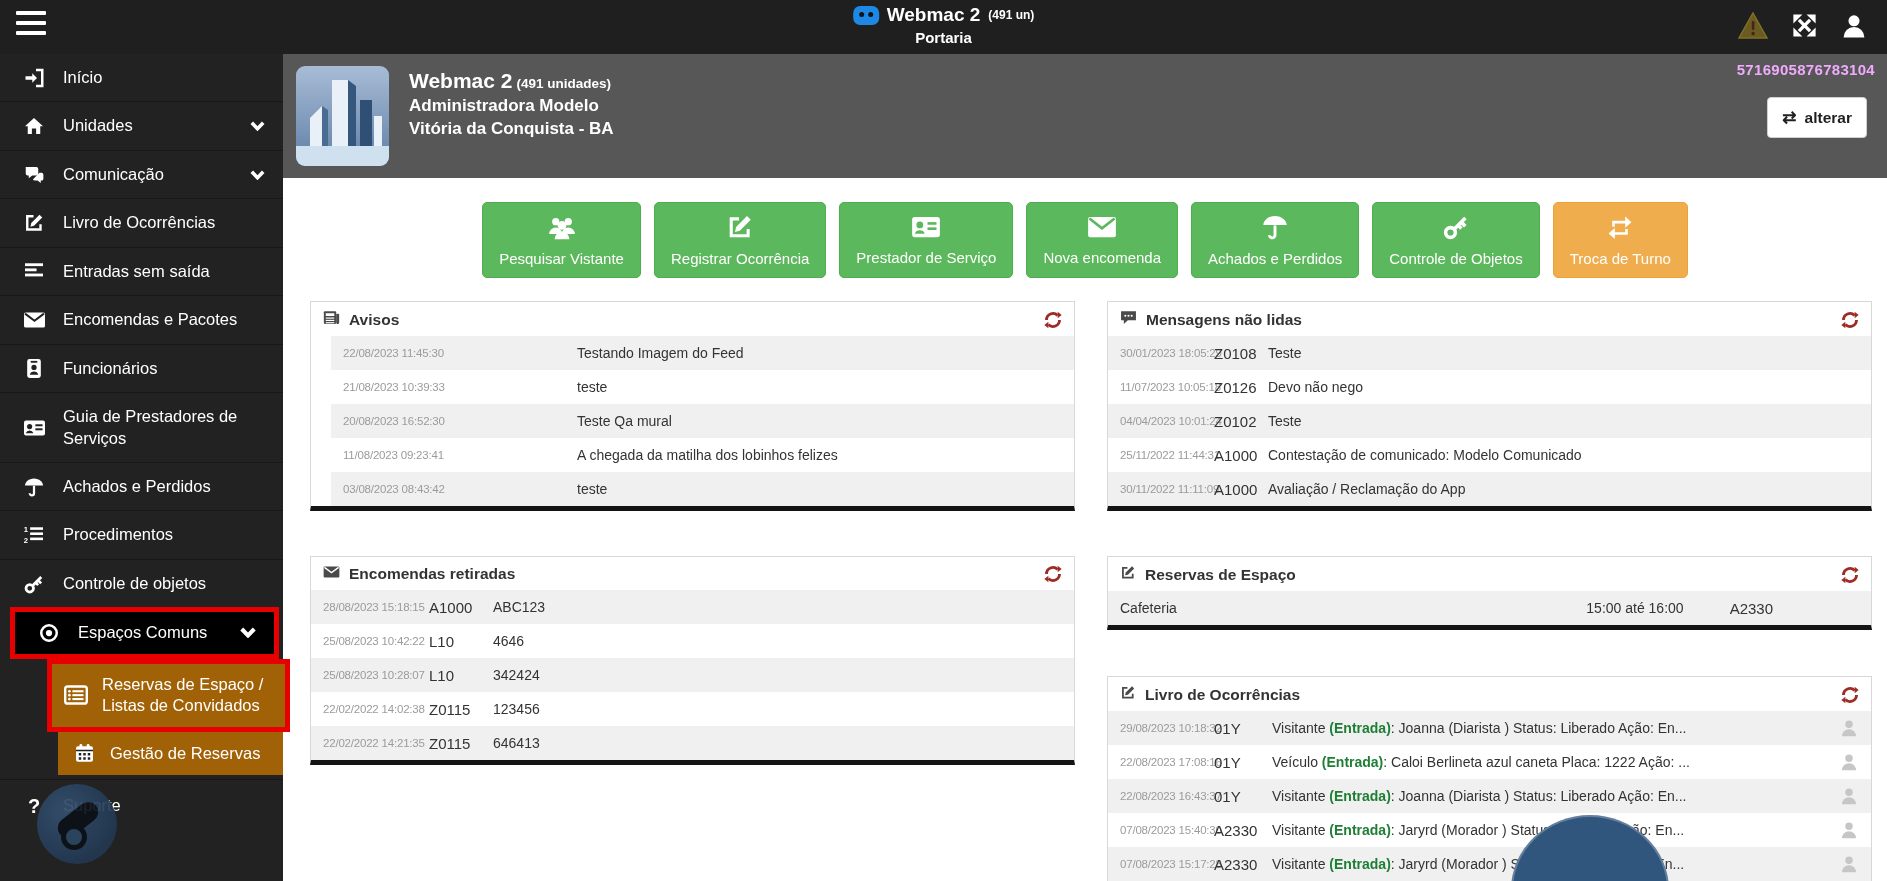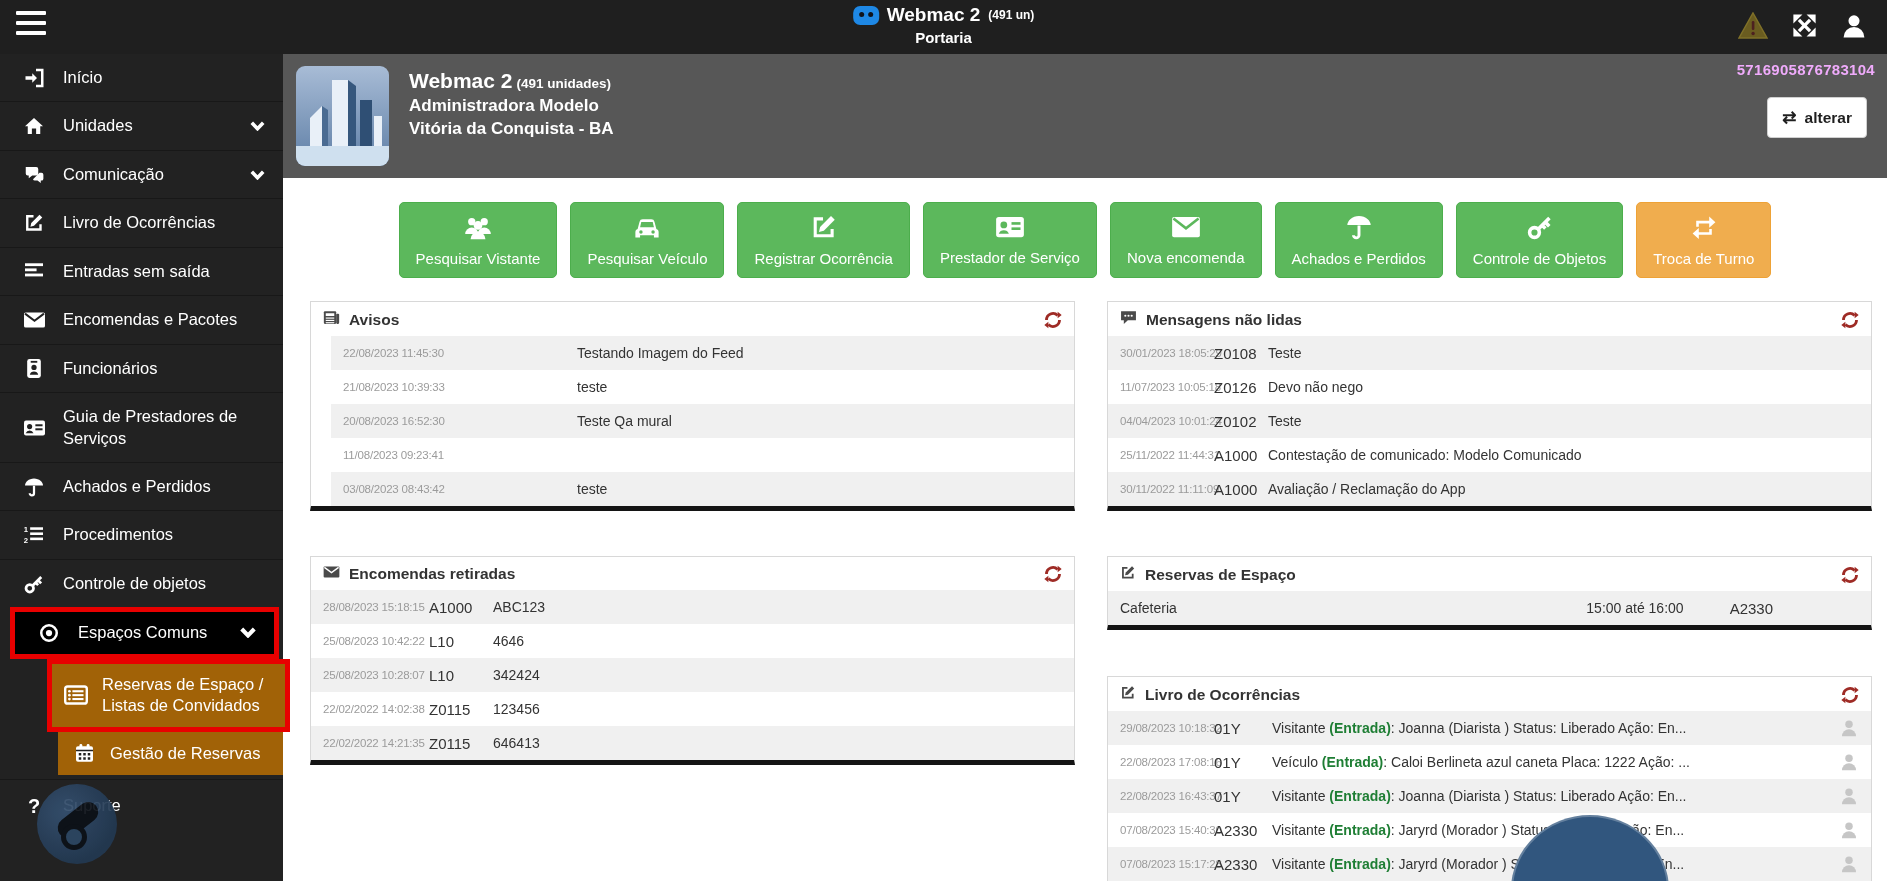--- a/index.html
+++ b/index.html
@@ -375,29 +375,20 @@
               <circle cx="4.4" cy="4.4" r="2.1" fill="#fff"></circle>
               <circle cx="11.6" cy="4.4" r="2.1" fill="#fff"></circle>
               <circle cx="8" cy="6.6" r="2.5" fill="#fff"></circle>
               <path d="M.6 11.6a3.8 3.8 0 0 1 7.6 0z" fill="#fff"></path>
               <path d="M7.8 11.6a3.8 3.8 0 0 1 7.6 0z" fill="#fff"></path>
               <path d="M3.7 14.6a4.3 4.3 0 0 1 8.6 0z" fill="#fff"></path>
             </svg></span>
         <span>Pesquisar Vistante</span>
       </div>
       <div class="action-btn">
-        <span><svg width="30" height="26" viewBox="0 0 16 15">
-              <path d="M2.6 8.6 3.7 4.4Q4 3 5.5 3h5Q12 3 12.3 4.4l1.1 4.2q1.3.3 1.3 1.7v3.2h-2.7v-1.3H4v1.3H1.3v-3.2q0-1.4 1.3-1.7z" fill="#fff"></path>
-              <path d="M4.7 4.6h6.6l.7 3H4z" fill="#5cb85c"></path>
-              <circle cx="4.5" cy="10.4" r="1" fill="#5cb85c"></circle>
-              <circle cx="11.5" cy="10.4" r="1" fill="#5cb85c"></circle>
-            </svg></span>
-        <span>Pesquisar Veículo</span>
-      </div>
-      <div class="action-btn">
         <span><svg width="28" height="26" viewBox="0 0 16 16">
               <path d="M13 9.2v4.2H2.6V3h4.8" fill="none" stroke="#fff" stroke-width="1.9"></path>
               <path d="M12.3 1.3l2.3 2.3-6.7 6.7-3 .7.7-3z" fill="#fff"></path>
             </svg></span>
         <span>Registrar Ocorrência</span>
       </div>
       <div class="action-btn">
         <span><svg width="30" height="24" viewBox="0 0 16 12">
               <rect x="0.6" y="0.6" width="14.8" height="10.8" rx="1.4" fill="#fff"></rect>
               <circle cx="4.7" cy="4.9" r="1.8" fill="#5cb85c"></circle>
@@ -469,20 +460,21 @@
           <div class="prow">
               <span class="d">21/08/2023 10:39:33</span>
               <span class="m">teste</span>
             </div>
           <div class="prow g">
               <span class="d">20/08/2023 16:52:30</span>
               <span class="m">Teste Qa mural</span>
             </div>
           <div class="prow">
               <span class="d">11/08/2023 09:23:41</span>
+              <span class="m">A chegada da matilha dos lobinhos felizes</span>
             </div>
           <div class="prow g">
               <span class="d">03/08/2023 08:43:42</span>
               <span class="m">teste</span>
             </div>
         </div>
 
         <div class="gap45"></div>
 
         <div class="panel enc">

